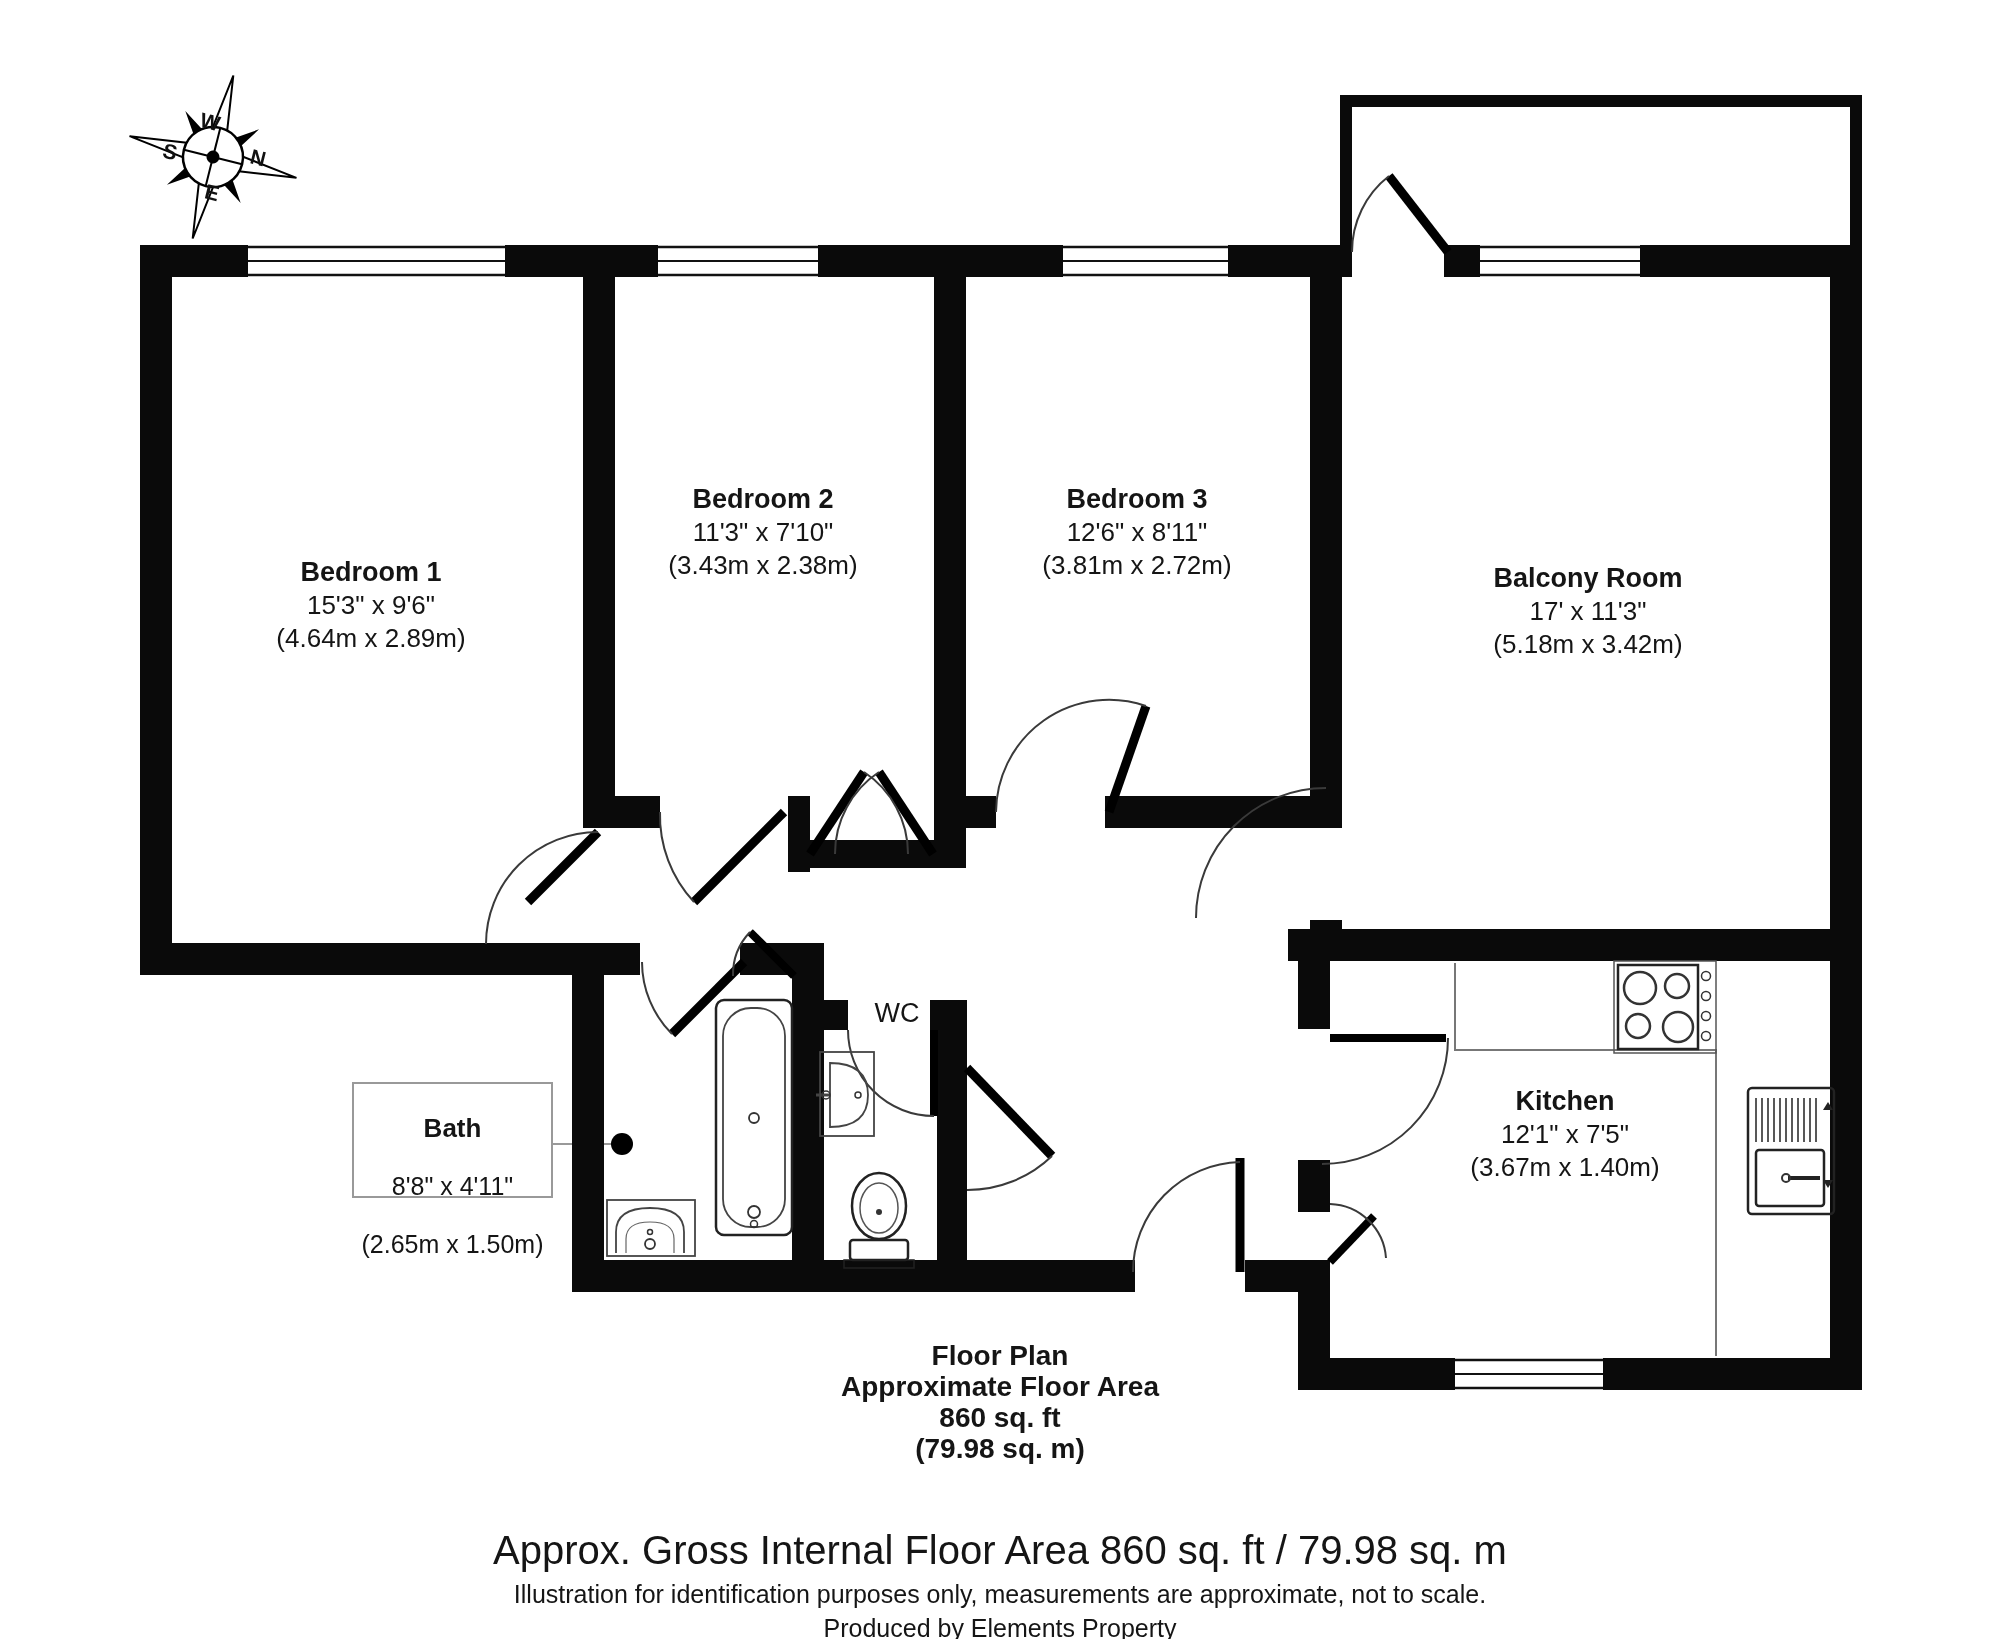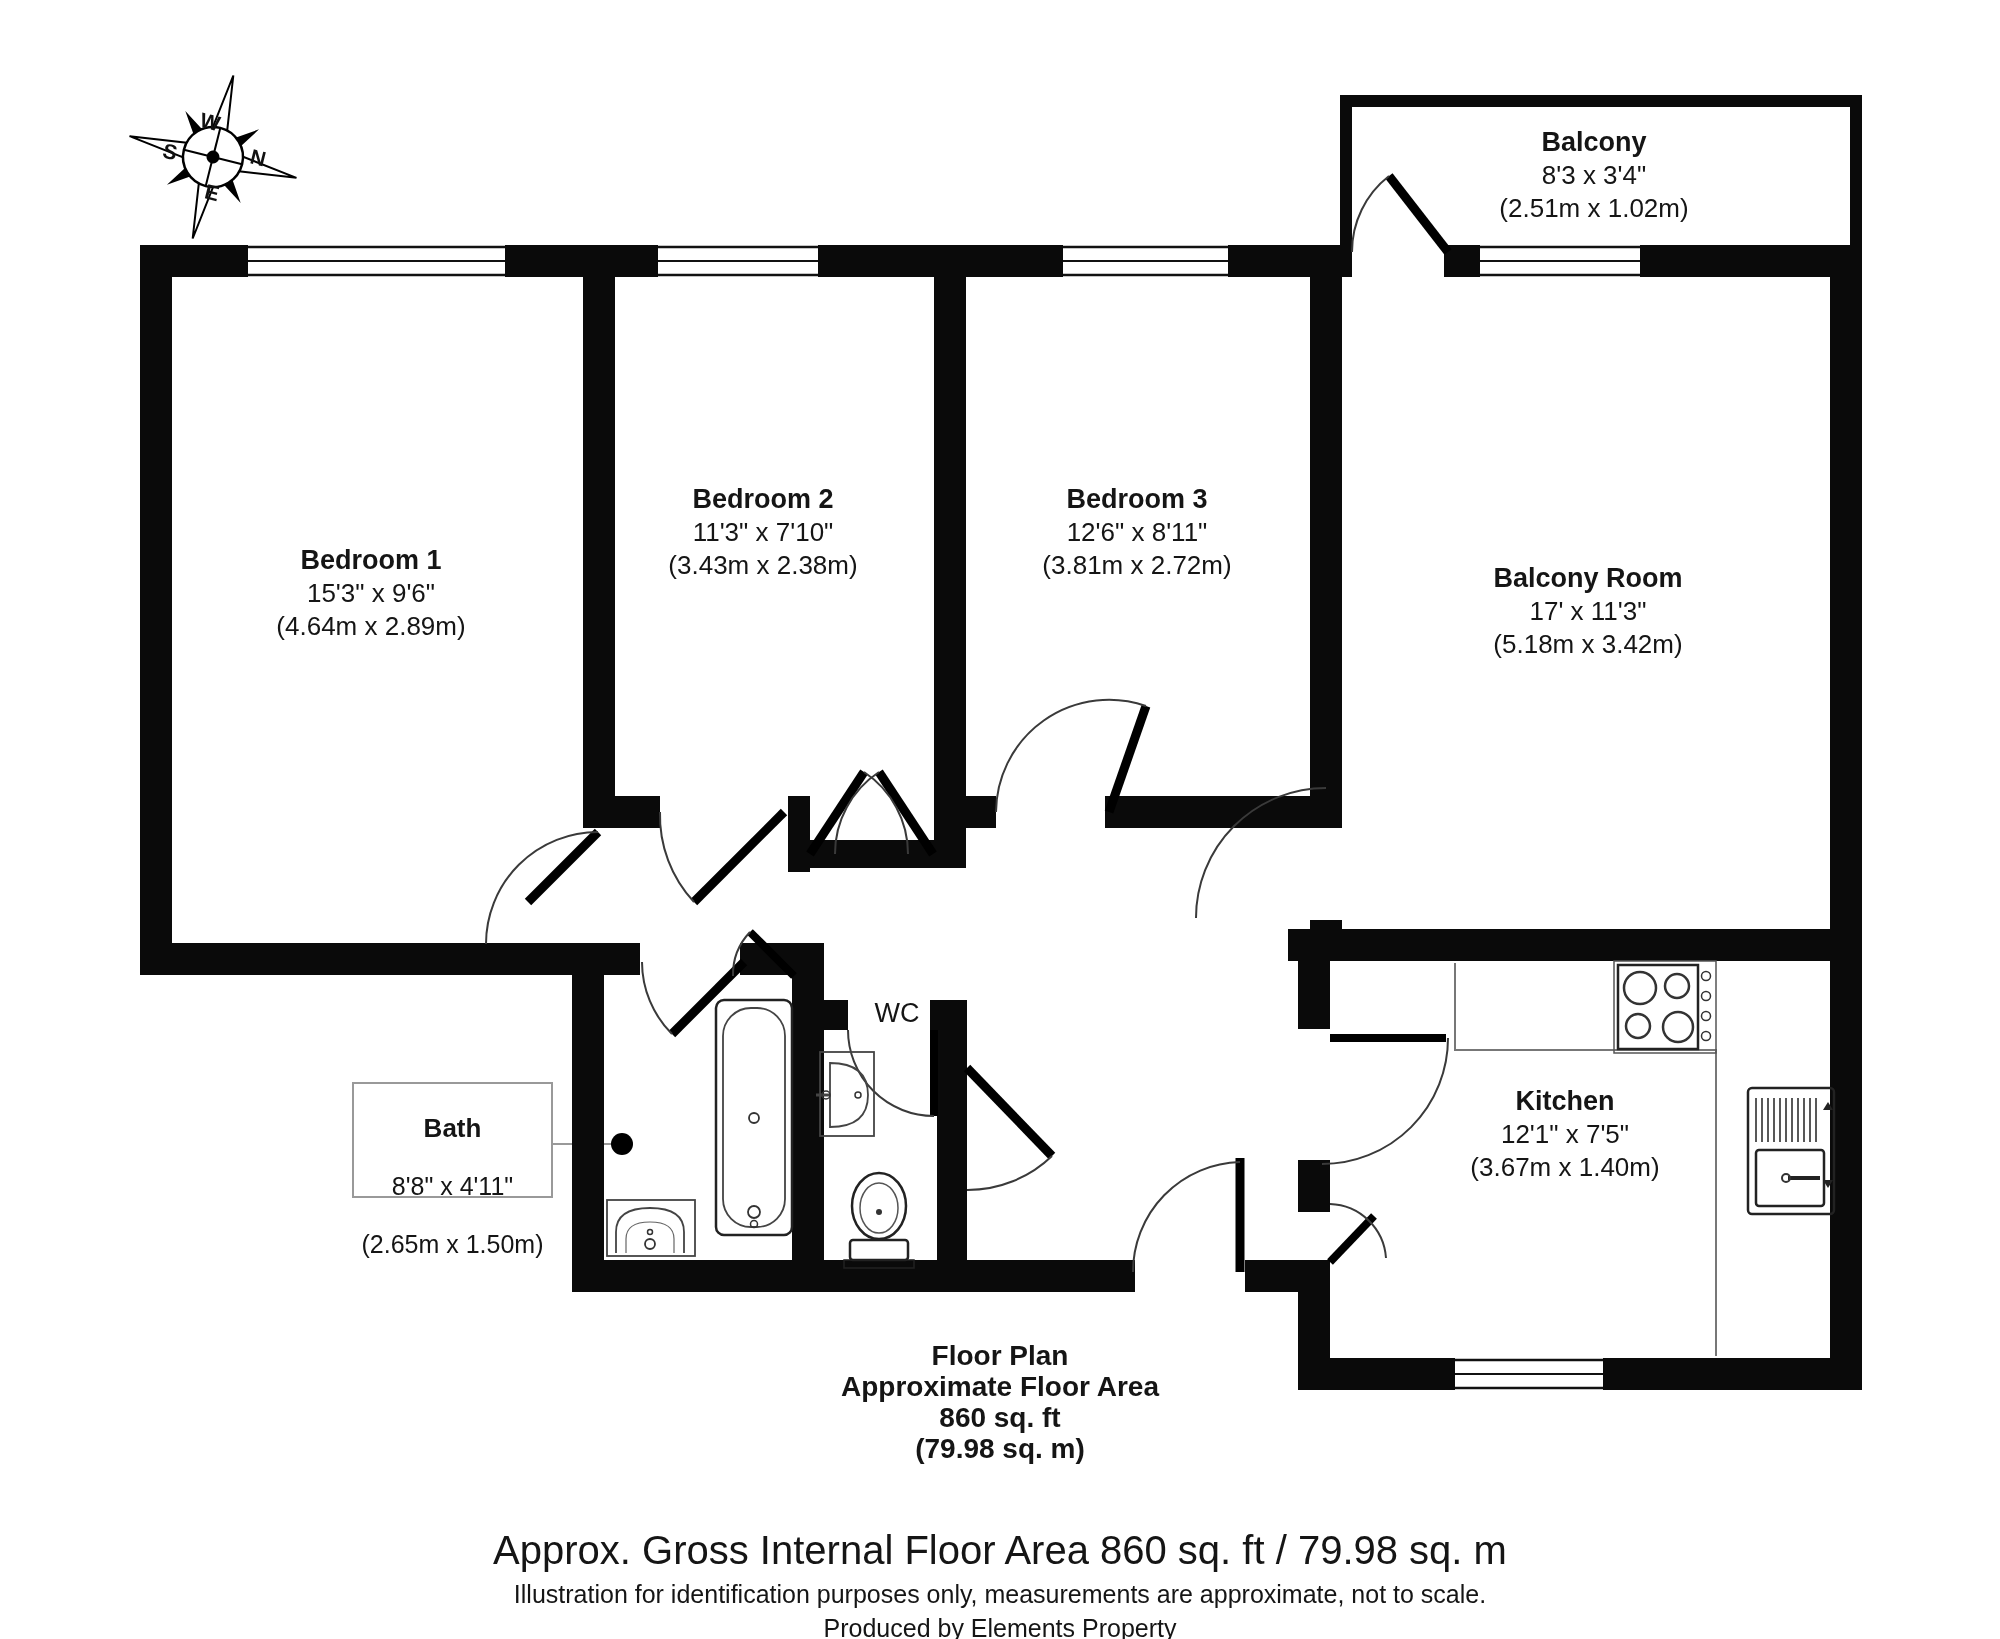--- a/index.html
+++ b/index.html
@@ -237,44 +237,39 @@
       <line x1="0" y1="-30" x2="0" y2="30" stroke="#000" stroke-width="2"></line>
       <circle cx="0" cy="0" r="6.5" fill="#000"></circle>
     </g>
     <text class="compass-letter" x="210" y="129" text-anchor="middle" transform="rotate(14 210 122)">W</text>
     <text class="compass-letter" x="258" y="165" text-anchor="middle" transform="rotate(14 258 158)">N</text>
     <text class="compass-letter" x="212" y="200" text-anchor="middle" transform="rotate(14 212 193)">E</text>
     <text class="compass-letter" x="170" y="159" text-anchor="middle" transform="rotate(14 170 152)">S</text>
   </g>
 </svg>
 
-  <div class="room-label" style="left:371px;top:544px">
+  <div class="room-label" style="left:371px;top:556px">
     <span class="rn">Bedroom 1</span>
     <span>15'3" x 9'6"</span>
     <span>(4.64m x 2.89m)</span>
   </div>
   <div class="room-label" style="left:763px;top:483px">
     <span class="rn">Bedroom 2</span>
     <span>11'3" x 7'10"</span>
     <span>(3.43m x 2.38m)</span>
   </div>
   <div class="room-label" style="left:1137px;top:483px">
     <span class="rn">Bedroom 3</span>
     <span>12'6" x 8'11"</span>
     <span>(3.81m x 2.72m)</span>
   </div>
   <div class="room-label" style="left:1588px;top:562px">
     <span class="rn">Balcony Room</span>
     <span>17' x 11'3"</span>
     <span>(5.18m x 3.42m)</span>
-  </div>
-  <div class="room-label" style="left:1594px;top:126px">
-    <span class="rn">Balcony</span>
-    <span>8'3 x 3'4"</span>
-    <span>(2.51m x 1.02m)</span>
   </div>
   <div class="room-label" style="left:1565px;top:1085px">
     <span class="rn">Kitchen</span>
     <span>12'1" x 7'5"</span>
     <span>(3.67m x 1.40m)</span>
   </div>
   <div class="wc-label" style="left:897px;top:998px">WC</div>
 
   <div class="bath-box">
     <span class="rn">Bath</span>

